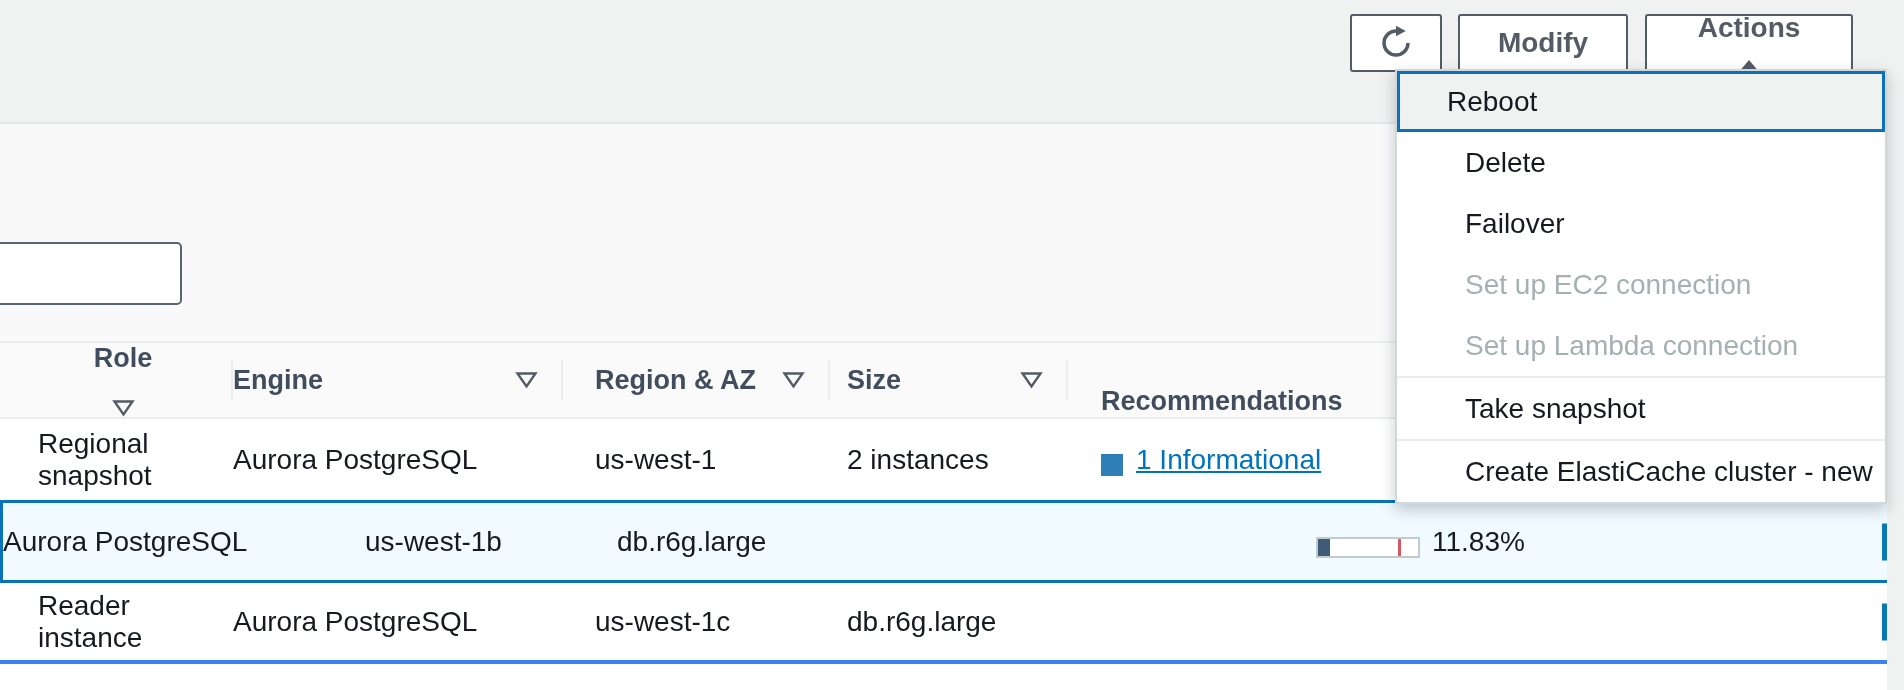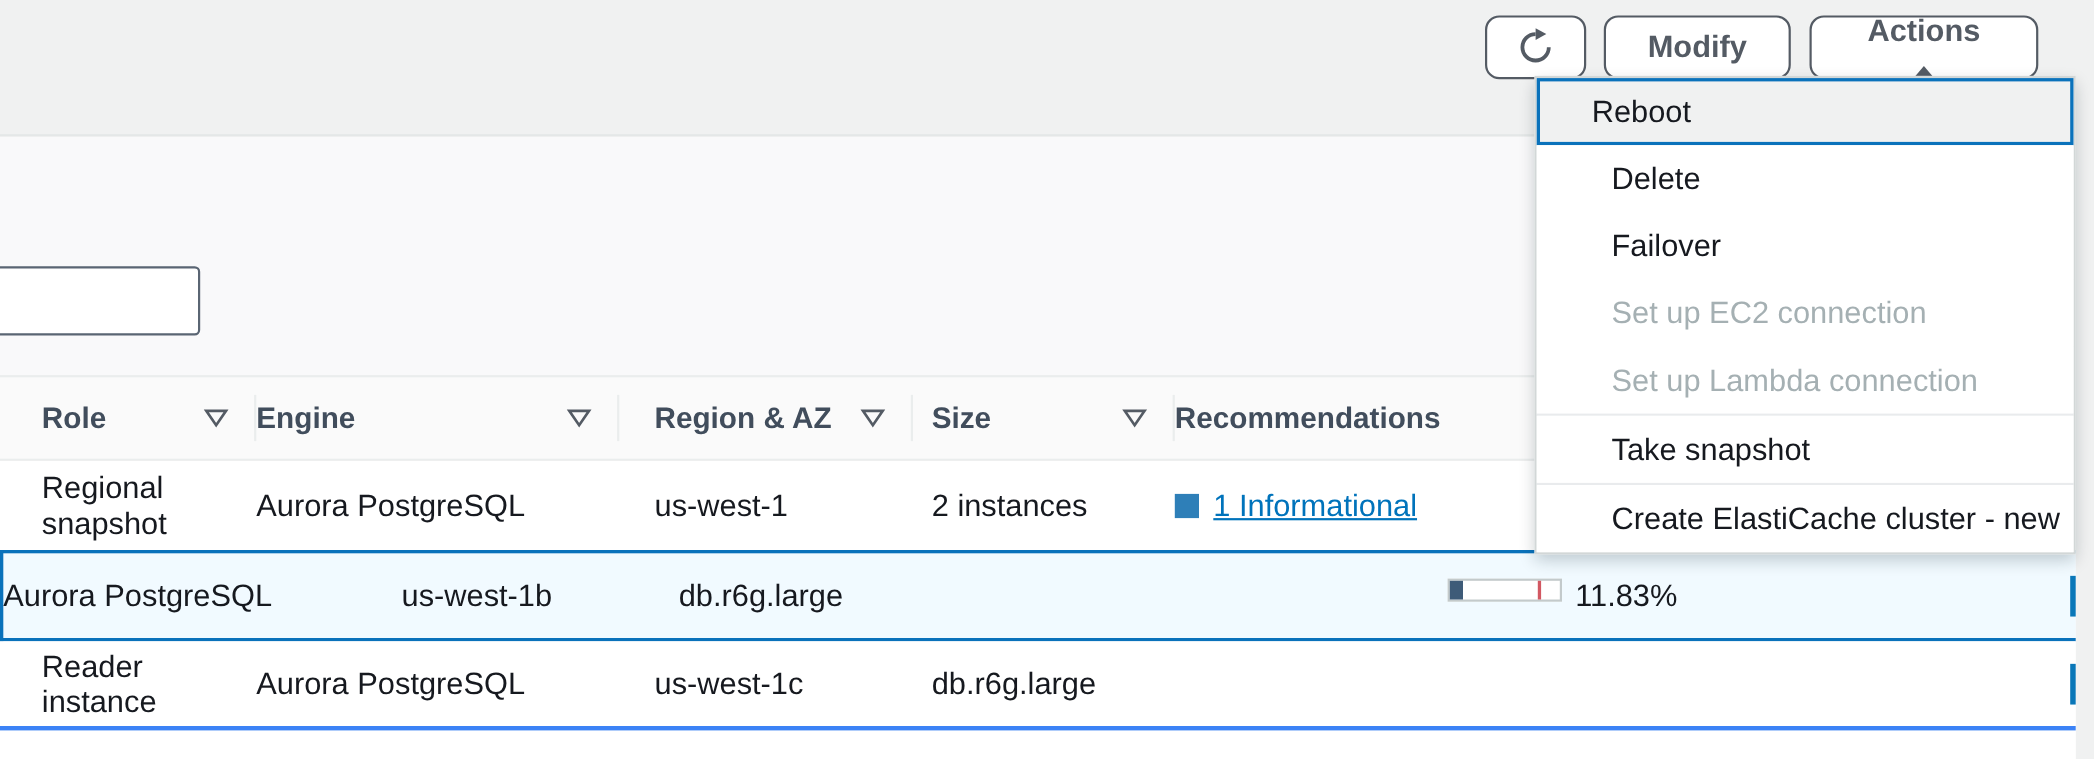--- a/index.html
+++ b/index.html
@@ -13,21 +13,21 @@
 
   
   .top-band {
     position:absolute; left:0; top:0; width:1904px; height:124px;
     background:#f0f1f1; border-bottom:2px solid #e4e7e7;
   }
 
   
   .btn {
     position:absolute; top:14px; height:58px;
-    background:#ffffff; border:2px solid #545b64; border-radius:13px;
+    background:#ffffff; border:2px solid #545b64; border-radius:3px;
     color:#545b64; font-weight:bold; font-size:28px;
     display:flex; align-items:center; justify-content:center; gap:14px;
     cursor:pointer; z-index:5;
   }
   .btn-refresh { left:1350px; width:92px; }
   .btn-modify  { left:1458px; width:170px; }
   .btn-actions { left:1645px; width:208px;flex-direction:column; }
 
   
   .search-box {
@@ -54,26 +54,26 @@
   .trow {
     display:flex; align-items:center; height:81px;
     background:#ffffff; font-size:28px; position:relative;
   }
   .trow-selected {
     background:#f1faff; height:83px;
     border-top:3px solid #0a72bb; border-bottom:3px solid #0a72bb;
     border-left:3px solid #0a72bb;
   }
   .trow-last { border-bottom:4px solid #3b82f6; }
-  .c1 { width:233px; padding-left:38px; }
+  .c1 { width:233px; padding-left:38px;flex-direction:column; }
   .c2 { width:330px; }
   .c3 { width:267px; padding-left:32px; }
   .c4 { width:238px; padding-left:17px; }
-  .c5 { width:438px; display:flex; align-items:center; gap:13px; }
-  .c6 { width:327px; padding-left:40px; display:flex; align-items:flex-start; }
+  .c5 { width:438px; padding-left:33px; display:flex; align-items:flex-end; gap:13px; }
+  .c6 { width:327px; padding-left:40px; display:flex; align-items:flex-end; }
   .table-bottom { height:26px; background:#ffffff; width:1887px; }
 
   .info-square { width:22px; height:22px; background:#2e7fb8; flex:none; }
   .reco-link { color:#0073bb; text-decoration:underline; cursor:pointer; }
 
   .meter {
     position:relative; width:104px; height:21px;
     border:2px solid #c3cacb; background:#ffffff; flex:none;
   }
   .meter-fill { position:absolute; left:0; top:0; bottom:0; background:#3e5b78; }

